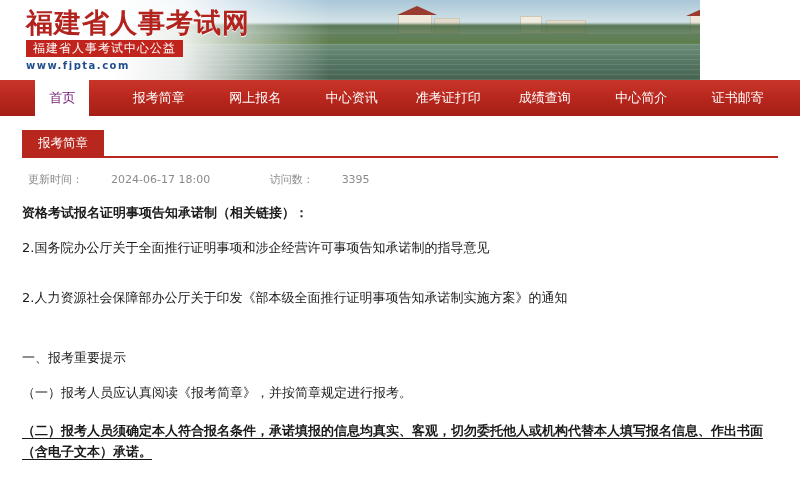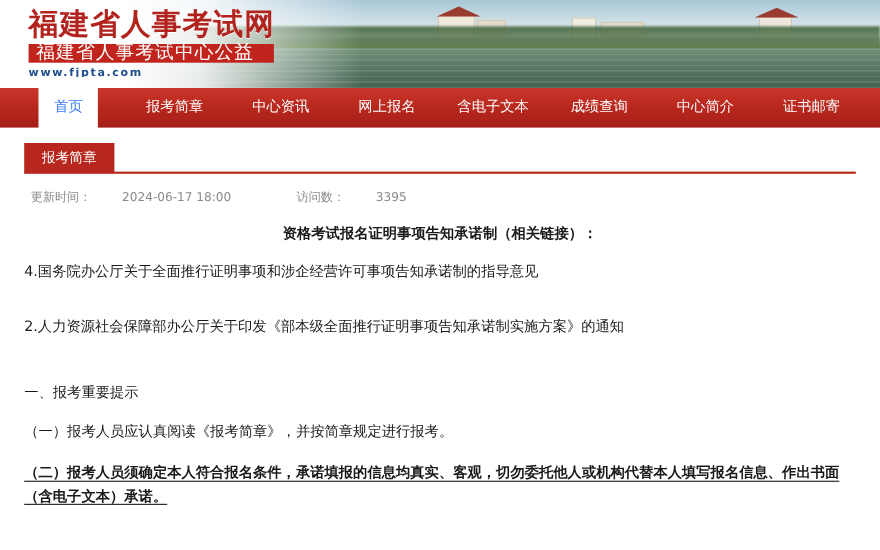--- a/index.html
+++ b/index.html
@@ -12,21 +12,21 @@
   }
   .page {
     width: 800px; height: 500px;
     position: relative;
     overflow: hidden;
   }
 
   
   .banner {
     position: relative;
-    width: 800px;
+    width: 700px;
     height: 80px;
     overflow: hidden;
     background: linear-gradient(to bottom, #8fb7cf 0%, #b8d0dd 38%, #6f8f5f 52%, #5c7f4e 60%, #6d8d68 72%, #8fa98a 100%);
   }
   .sky {
     position: absolute; left:0; top:0; width:800px; height:34px;
     background: linear-gradient(to bottom, #a9c7d8 0%, #cfe0e6 60%, #d8e4e6 100%);
   }
   .treeline {
     position: absolute; left: 0; top: 24px; width: 800px; height: 20px;
@@ -78,22 +78,22 @@
     letter-spacing: 1px;
     line-height: 30px;
     text-shadow: 0 1px 0 rgba(255,255,255,0.9);
     white-space: nowrap;
   }
   .logo-sub {
     margin-top: 2px;
     display: inline-block;
     background: #c0241c;
     color: #ffffff;
-    font-size: 17px;
-    padding: 2px 18px 3px 7px;
+    font-size: 12px;
+    padding: 2px 7px 3px 7px;
     letter-spacing: 1px;
     line-height: 12px;
     font-family: Liberation Sans, sans-serif;
   }
   .logo-url {
     margin-top: 3px;
     font-family: "DejaVu Sans", sans-serif;
     font-size: 10px;
     font-weight: bold;
     color: #1e4f8c;
@@ -116,21 +116,21 @@
     color: #ffffff;
     font-size: 13px;
     line-height: 36px;
     font-family: "DejaVu Sans", sans-serif;
     cursor: pointer;
     position: relative;
     white-space: nowrap;
   }
   .nav-item.active .nav-pill {
     background: #ffffff;
-    color: #3b82f6;
+    color: #701a75;
     border-radius: 3px;
     padding: 20px 14px;
   }
   .nav-pill { padding: 4px 6px; }
 
   
   .content {
     position: relative;
     width: 800px;
     background: #ffffff;
@@ -173,21 +173,21 @@
 
   .body-text {
     margin: 0 22px;
     padding-top: 18px;
     font-family: "DejaVu Sans", sans-serif;
     font-size: 13px;
     color: #1a1a1a;
     line-height: 16px;
   }
   .p { margin: 0 0 19px 0; }
-  .p-lead { font-weight: bold; text-align: center; }
+  .p-lead { font-weight: bold; }
   .p-gap { margin-bottom: 44px; margin-top: 34px; }
   .p-underline {
     font-weight: bold;
     text-decoration: underline;
     text-underline-offset: 3px;
     line-height: 21px;
   }
 </style>
 </head>
 <body>
@@ -210,43 +210,43 @@
     <div class="logo-block">
       <div class="logo-title">福建省人事考试网</div>
       <div class="logo-sub">福建省人事考试中心公益</div>
       <div class="logo-url">www.fjpta.com</div>
     </div>
   </div>
 
   <div class="nav">
     <div class="nav-item active"><span class="nav-pill">首页</span></div>
     <div class="nav-item"><span class="nav-pill">报考简章</span></div>
+    <div class="nav-item"><span class="nav-pill">网上报名</span></div>
     <div class="nav-item"><span class="nav-pill">中心资讯</span></div>
-    <div class="nav-item"><span class="nav-pill">网上报名</span></div>
-    <div class="nav-item"><span class="nav-pill">含电子文本</span></div>
+    <div class="nav-item"><span class="nav-pill">准考证打印</span></div>
     <div class="nav-item"><span class="nav-pill">成绩查询</span></div>
     <div class="nav-item"><span class="nav-pill">中心简介</span></div>
     <div class="nav-item"><span class="nav-pill">证书邮寄</span></div>
   </div>
 
   <div class="content">
 
     <div class="crumb-wrap">
       <span class="crumb-tab">报考简章</span>
     </div>
 
 
     <div class="doc-meta">
       <span><span>更新时间：</span><span>2024-06-17 18:00</span></span>
       <span><span>访问数：</span><span>3395</span></span>
     </div>
 
     <div class="body-text">
       <div class="p p-lead">资格考试报名证明事项告知承诺制（相关链接）：</div>
-      <div class="p">4.国务院办公厅关于全面推行证明事项和涉企经营许可事项告知承诺制的指导意见</div>
+      <div class="p">2.国务院办公厅关于全面推行证明事项和涉企经营许可事项告知承诺制的指导意见</div>
       <div class="p p-gap">2.人力资源社会保障部办公厅关于印发《部本级全面推行证明事项告知承诺制实施方案》的通知</div>
       <div class="p">一、报考重要提示</div>
       <div class="p">（一）报考人员应认真阅读《报考简章》，并按简章规定进行报考。</div>
       <div class="p p-underline">（二）报考人员须确定本人符合报名条件，承诺填报的信息均真实、客观，切勿委托他人或机构代替本人填写报名信息、作出书面（含电子文本）承诺。</div>
     </div>
 
   </div>
 </div>
 
 </body></html>

